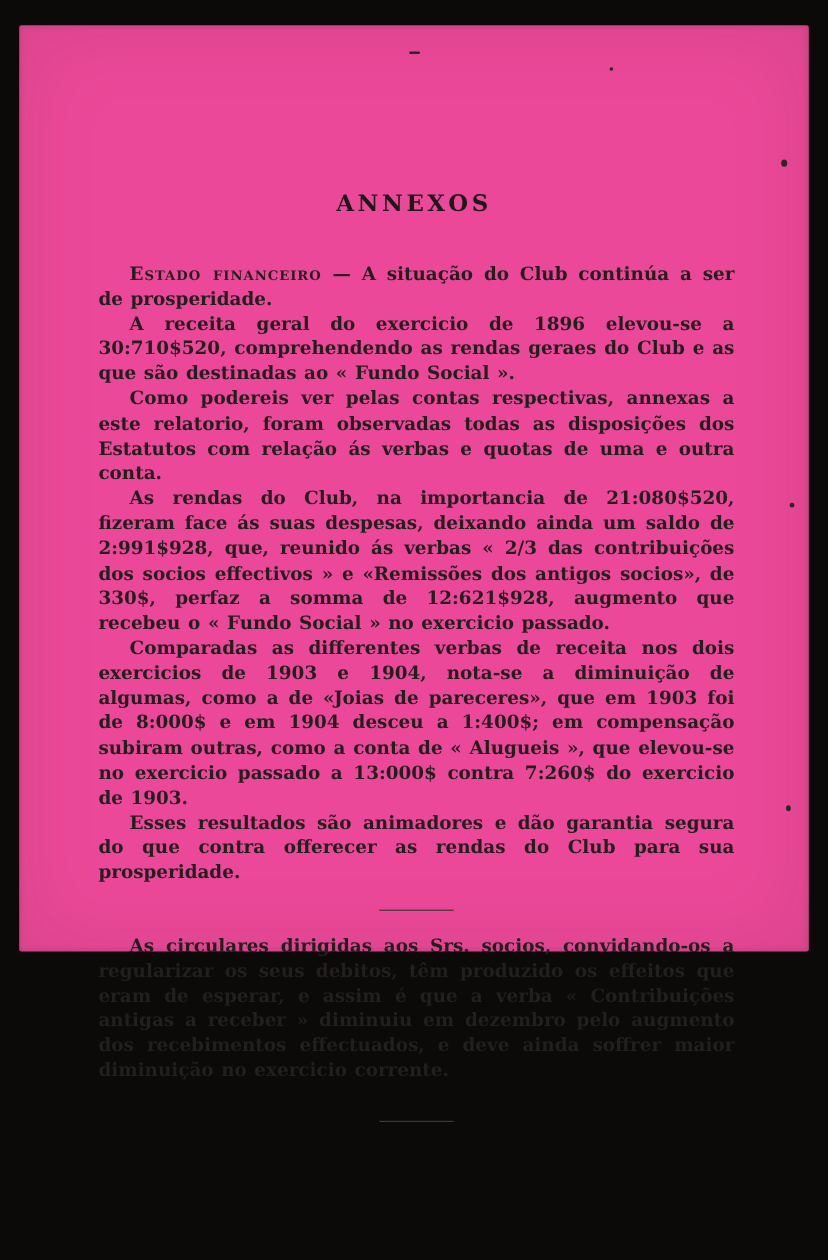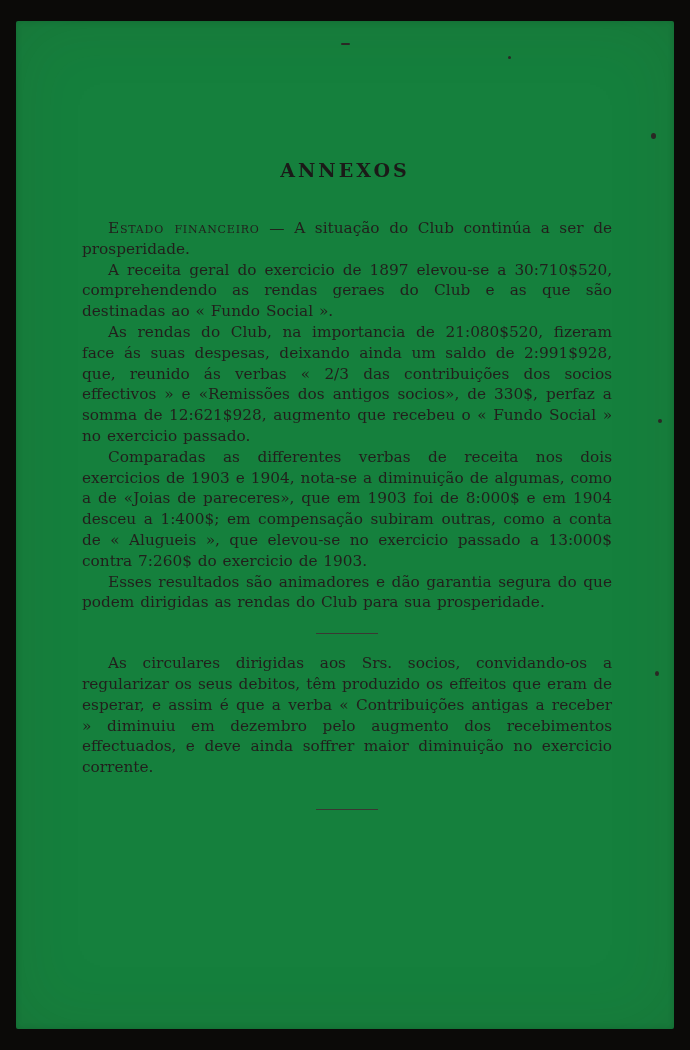--- a/index.html
+++ b/index.html
@@ -12,35 +12,36 @@
     background: #0b0a08;
     position: relative;
     overflow: hidden;
     font-family: "DejaVu Serif", "Liberation Serif", serif;
   }
   .page {
     position: absolute;
     left: 16px;
     top: 21px;
     width: 658px;
-    height: 1008px;
-    background: #15803d;
+    height: 772px;
+    background: #ec4899;
     box-shadow: inset 0 0 70px rgba(60,50,30,0.12), inset 0 0 6px rgba(0,0,0,0.15);
     border-radius: 2px;
   }
   .title {
     margin: 138px 0 0 0;
     text-align: center;
     font-size: 19px;
     font-weight: bold;
     letter-spacing: 3px;
     color: #1b1a18;
   }
   .body-text {
     margin: 37px 62px 0 66px;
+    font-weight: bold;
   }
   .para {
     margin: 0;
     font-size: 15.3px;
     line-height: 20.8px;
     text-align: justify;
     text-indent: 26px;
     color: #221f1c;
     word-spacing: 1px;
   }
@@ -71,29 +72,30 @@
 <body>
 
 <div class="page">
 
   <h1 class="title">ANNEXOS</h1>
 
   <div class="body-text">
 
     <p class="para"><span class="smallcaps">Estado financeiro</span><span> — A situação do Club continúa a ser de prosperidade.</span></p>
 
-    <p class="para">A receita geral do exercicio de 1897 elevou-se a 30:710$520, comprehendendo as rendas geraes do Club e as que são destinadas ao « Fundo Social ».</p>
+    <p class="para">A receita geral do exercicio de 1896 elevou-se a 30:710$520, comprehendendo as rendas geraes do Club e as que são destinadas ao « Fundo Social ».</p>
 
+    <p class="para">Como podereis ver pelas contas respectivas, annexas a este relatorio, foram observadas todas as disposições dos Estatutos com relação ás verbas e quotas de uma e outra conta.</p>
 
     <p class="para">As rendas do Club, na importancia de 21:080$520, fizeram face ás suas despesas, deixando ainda um saldo de 2:991$928, que, reunido ás verbas « 2/3 das contribuições dos socios effectivos » e «Remissões dos antigos socios», de 330$, perfaz a somma de 12:621$928, augmento que recebeu o « Fundo Social » no exercicio passado.</p>
 
     <p class="para">Comparadas as differentes verbas de receita nos dois exercicios de 1903 e 1904, nota-se a diminuição de algumas, como a de «Joias de pareceres», que em 1903 foi de 8:000$ e em 1904 desceu a 1:400$; em compensação subiram outras, como a conta de « Alugueis », que elevou-se no exercicio passado a 13:000$ contra 7:260$ do exercicio de 1903.</p>
 
 
-    <p class="para">Esses resultados são animadores e dão garantia segura do que podem dirigidas as rendas do Club para sua prosperidade.</p>
+    <p class="para">Esses resultados são animadores e dão garantia segura do que contra offerecer as rendas do Club para sua prosperidade.</p>
 
     <hr class="divider">
 
     <p class="para">As circulares dirigidas aos Srs. socios, convidando-os a regularizar os seus debitos, têm produzido os effeitos que eram de esperar, e assim é que a verba « Contribuições antigas a receber » diminuiu em dezembro pelo augmento dos recebimentos effectuados, e deve ainda soffrer maior diminuição no exercicio corrente.</p>
 
 
     <hr class="divider bottom">
 
   </div>
 </div>

